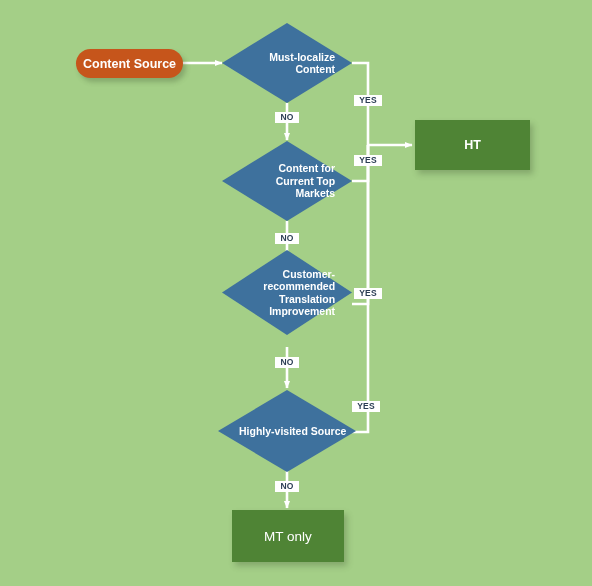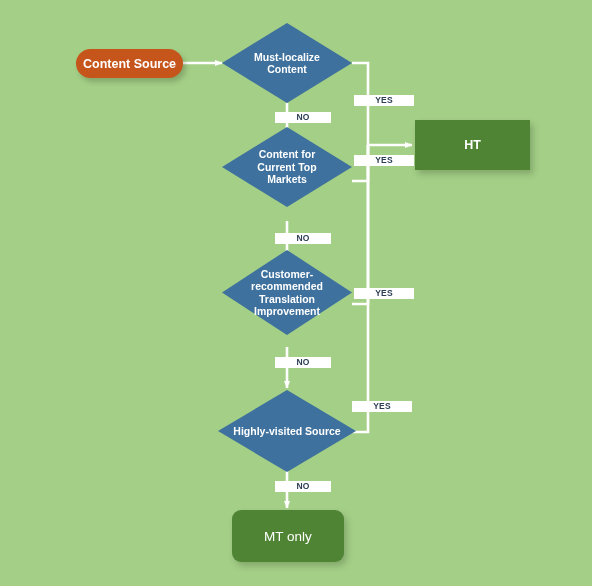--- a/index.html
+++ b/index.html
@@ -31,21 +31,21 @@
   .diamond-wrap{display:flex;align-items:center;justify-content:center;}
   .diamond-shape{
     position:absolute;left:0;top:0;width:100%;height:100%;
     background:#3e719d;
     clip-path:polygon(50% 0%,100% 50%,50% 100%,0% 50%);
     filter:drop-shadow(3px 4px 4px rgba(60,80,45,0.30));
   }
   .diamond-label{
     position:relative;z-index:2;
     color:#ffffff;font-weight:bold;font-size:10.5px;line-height:12.5px;
-    text-align:center;width:74%;
+    text-align:right;width:74%;
   }
 
   .rect{
     background:#4f8435;
     color:#ffffff;
     display:flex;align-items:center;justify-content:center;
     text-align:left;
     box-shadow:3px 4px 6px rgba(60,80,45,0.30);
   }
   .rect.bold{font-weight:bold;font-size:12.5px;}
@@ -53,21 +53,21 @@
 
   
   .edge-label{
     position:absolute;
     background:#ffffff;
     color:#2c3e55;
     font-weight:bold;
     font-size:8.5px;
     letter-spacing:0.2px;
     line-height:11px;
-    padding:0 16px;
+    padding:0 0;
     text-align:center;
     white-space:nowrap;
   }
 </style>
 </head>
 <body>
 
 <div id="canvas">
 
   <svg id="wires" viewBox="0 0 592 586" width="592" height="586" aria-hidden="true">
@@ -97,40 +97,40 @@
 
   <div class="node pill" style="left:50px;top:49px;width:107px;height:29px;margin-left:26px;">
     <span>Content Source</span>
   </div>
 
   <div class="node diamond-wrap" style="left:222px;top:23px;width:130px;height:80px;">
     <div class="diamond-shape"></div>
     <div class="diamond-label">Must-localize Content</div>
   </div>
 
-  <div class="node diamond-wrap" style="left:222px;top:127px;width:130px;height:80px;">
+  <div class="node diamond-wrap" style="left:222px;top:141px;width:130px;height:80px;">
     <div class="diamond-shape"></div>
     <div class="diamond-label">Content for Current Top Markets</div>
   </div>
 
   <div class="node diamond-wrap" style="left:222px;top:250px;width:130px;height:85px;">
     <div class="diamond-shape"></div>
     <div class="diamond-label">Customer-recommended Translation Improvement</div>
   </div>
 
   <div class="node diamond-wrap" style="left:218px;top:390px;width:138px;height:82px;">
     <div class="diamond-shape"></div>
     <div class="diamond-label" style="width:86%;">Highly-visited Source</div>
   </div>
 
   <div class="node rect bold" style="left:415px;top:120px;width:115px;height:50px;">
     <span>HT</span>
   </div>
 
-  <div class="node rect light" style="left:232px;top:510px;width:112px;height:52px;border-radius:9px;">
+  <div class="node rect light" style="left:232px;top:510px;width:112px;height:52px;">
     <span>MT only</span>
   </div>
 
   <div class="edge-label" style="left:354px;top:95px;width:28px;">YES</div>
 
   <div class="edge-label" style="left:354px;top:155px;width:28px;">YES</div>
 
   <div class="edge-label" style="left:354px;top:288px;width:28px;">YES</div>
 
   <div class="edge-label" style="left:352px;top:401px;width:28px;">YES</div>

